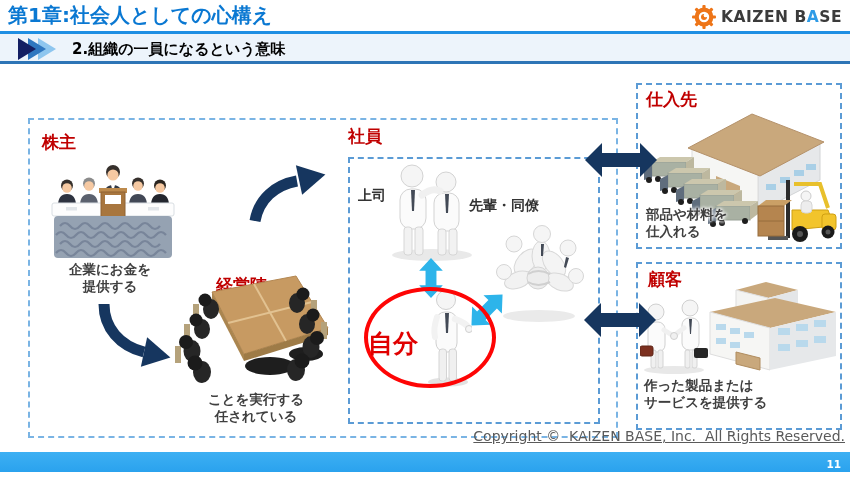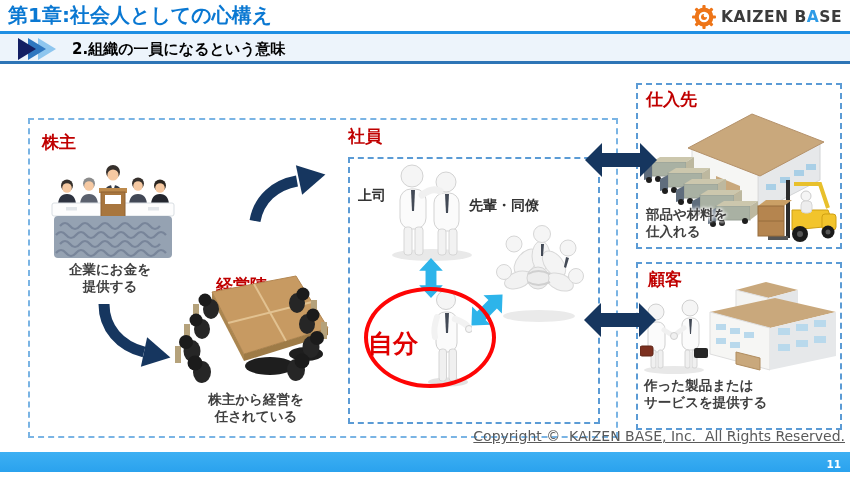--- a/index.html
+++ b/index.html
@@ -165,21 +165,21 @@
       <circle cx="23" cy="105" r="7.5" fill="#1b1b1b"></circle>
     <ellipse cx="125" cy="45" rx="8" ry="10" fill="#262626"></ellipse>
       <circle cx="131" cy="36" r="6.5" fill="#1b1b1b"></circle>
     <ellipse cx="135" cy="66" rx="8" ry="10" fill="#262626"></ellipse>
       <circle cx="141" cy="57" r="6.5" fill="#1b1b1b"></circle>
     <ellipse cx="139" cy="89" rx="8.5" ry="11" fill="#262626"></ellipse>
       <circle cx="145" cy="80" r="7" fill="#1b1b1b"></circle>
     <ellipse cx="124" cy="112" rx="9" ry="11" fill="#262626"></ellipse>
       <circle cx="130" cy="103" r="7.5" fill="#1b1b1b"></circle>
   </svg>
-  <div class="abs caption center management-caption">株主から経営を
+  <div class="abs caption center management-caption">ことを実行する
 任されている</div>
 
   <svg class="abs arrow-mg-emp" viewBox="0 0 84 62">
     <path d="M6,56 C10,34 26,20 48,16" stroke="#16365f" stroke-width="11" fill="none"></path>
     <polygon points="0,-15 27,0 0,15" fill="#16365f" transform="translate(50,15) rotate(-12)"></polygon>
   </svg>
 
   <div class="abs red-label employees-label">社員</div>
   <div class="abs inner-box"></div>
 

